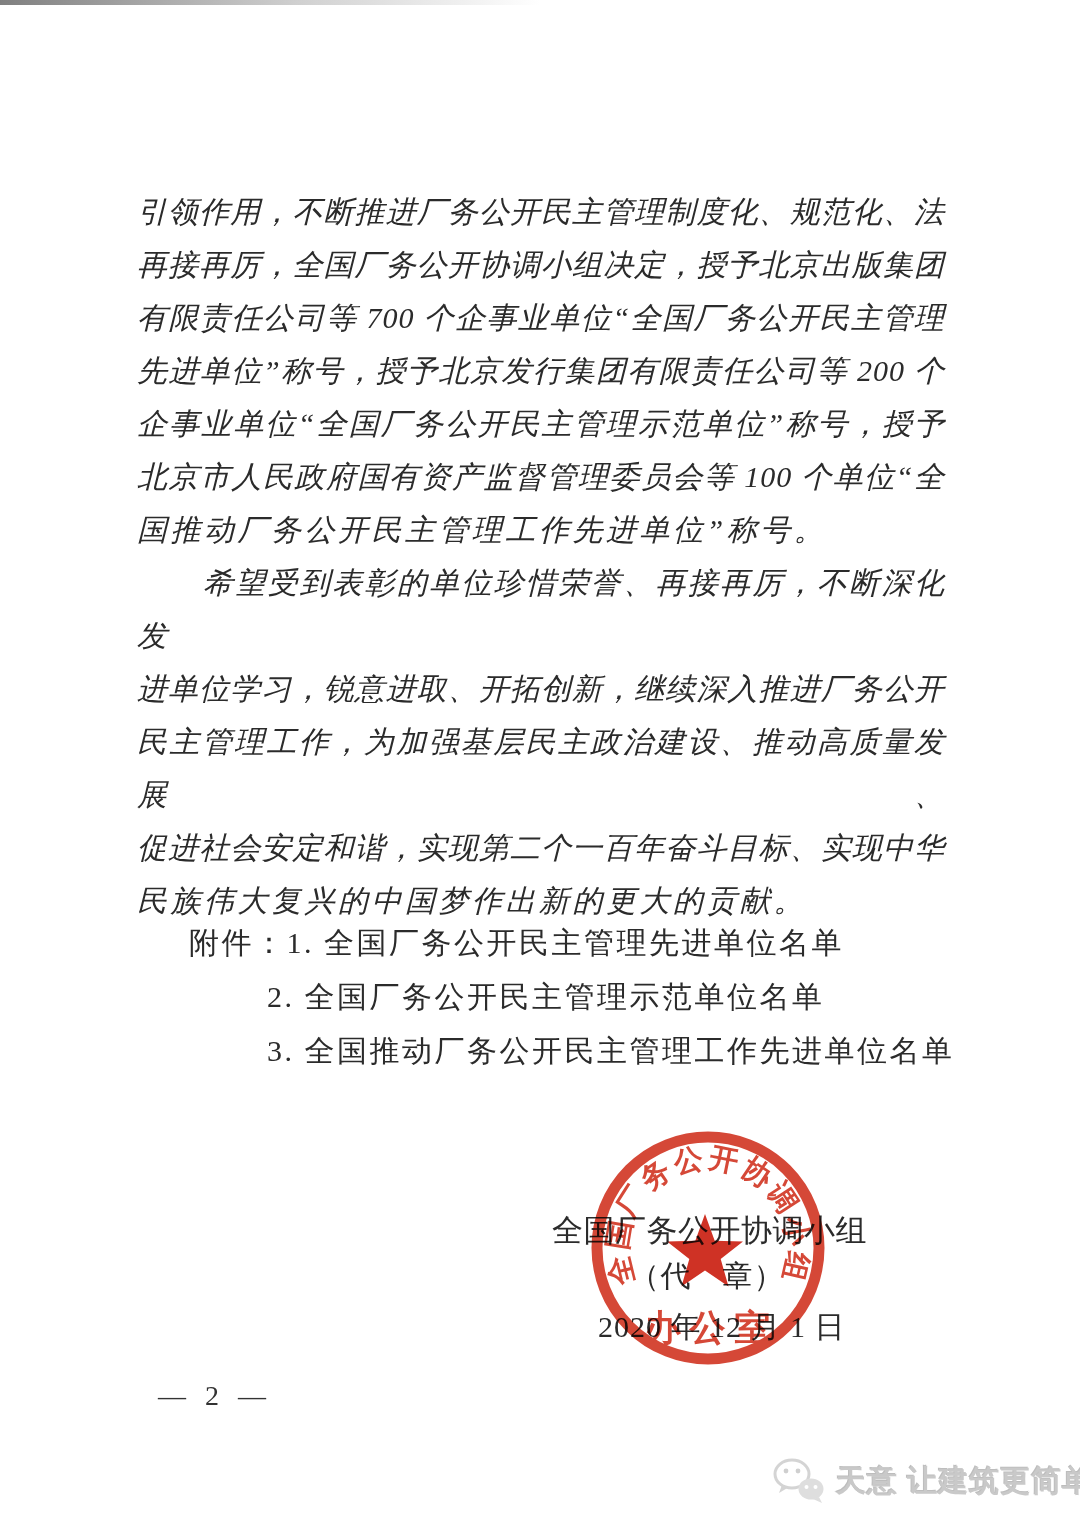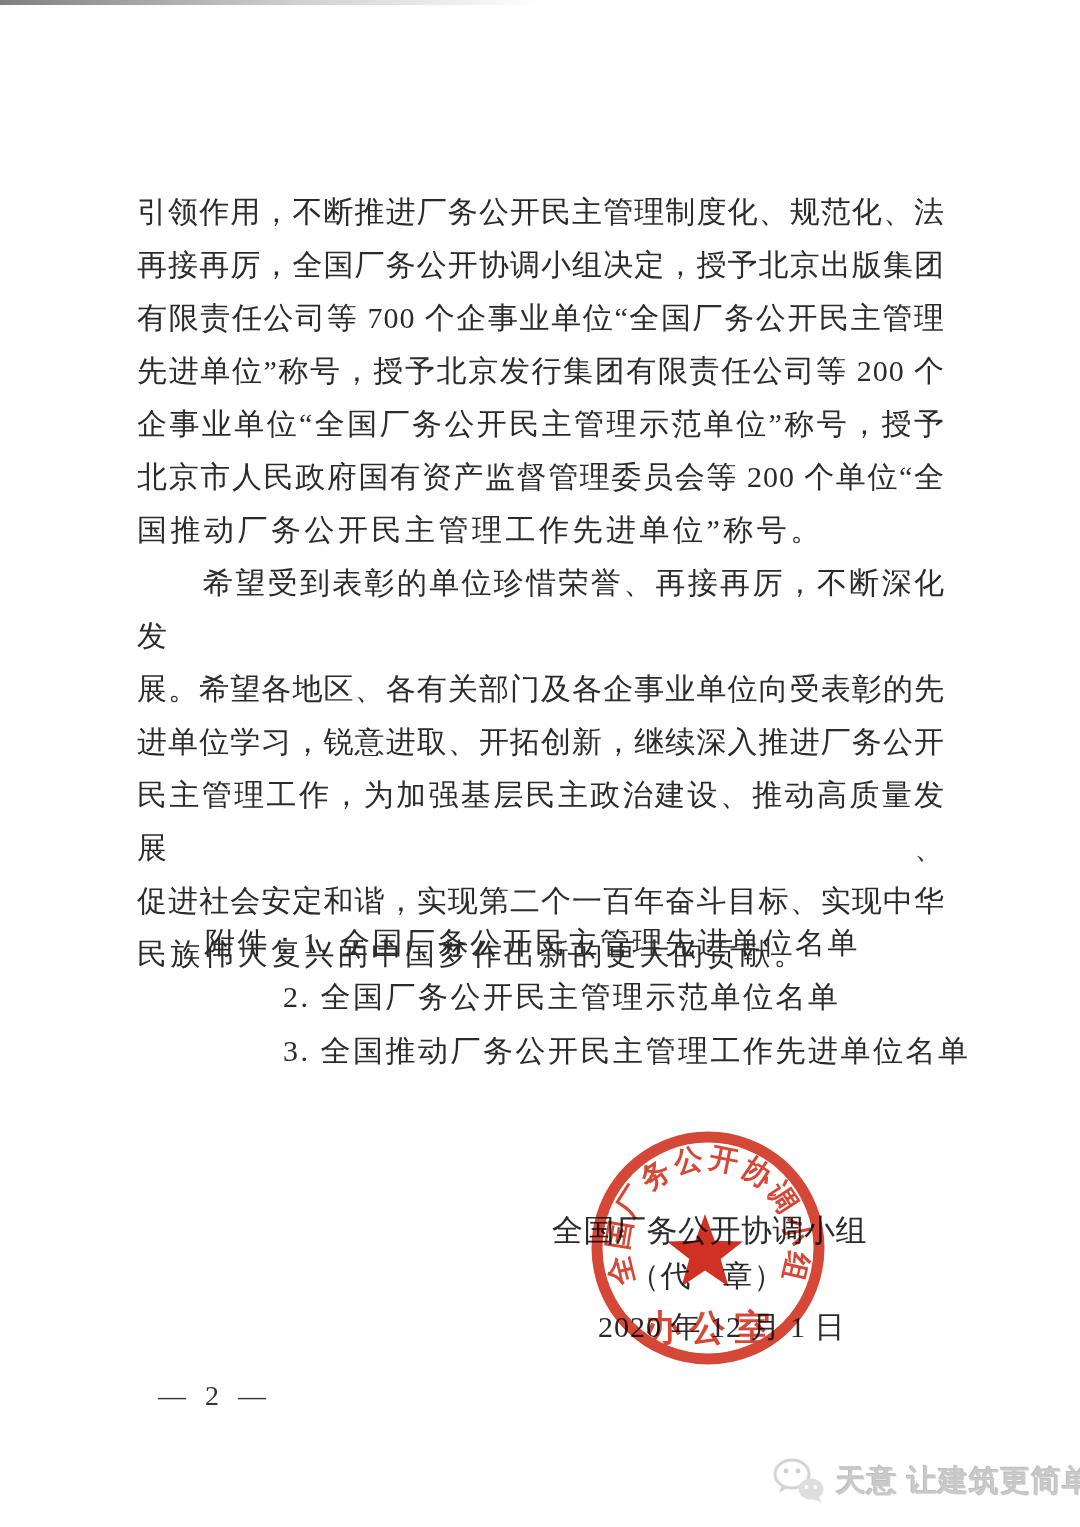--- a/index.html
+++ b/index.html
@@ -18,25 +18,26 @@
   .bodytext{
     position:absolute;left:137px;top:185px;width:808px;
     font-size:30px;line-height:53px;
   }
   .line{
     display:block;
     text-align:justify;
     text-align-last:justify;
     letter-spacing:1px;
     white-space:normal;
+    font-style:italic;
   }
   .line.indent{ text-indent:66px; }
   .line.last{ text-align-last:left; letter-spacing:3.5px; }
   .attachments{
-    position:absolute;left:147px;top:916px;width:860px;
+    position:absolute;left:131px;top:916px;width:860px;
     font-size:30px;line-height:54px;letter-spacing:2.5px;
   }
   .att-row{ display:block; }
   .att-row.first{ padding-left:58px; }
   .att-row.cont{ padding-left:136px; }
   .sig-org{
     position:absolute;left:552px;top:1210px;width:310px;
     font-size:31px;letter-spacing:0.5px;white-space:nowrap;
   }
   .sig-note{
@@ -73,24 +74,23 @@
 <div class="page">
 
   <div class="scan-artifact"></div>
 
   <div class="bodytext">
     <span class="line">引领作用，不断推进厂务公开民主管理制度化、规范化、法</span>
     <span class="line">再接再厉，全国厂务公开协调小组决定，授予北京出版集团</span>
     <span class="line">有限责任公司等 700 个企事业单位“全国厂务公开民主管理</span>
     <span class="line">先进单位”称号，授予北京发行集团有限责任公司等 200 个</span>
     <span class="line">企事业单位“全国厂务公开民主管理示范单位”称号，授予</span>
-    <span class="line">北京市人民政府国有资产监督管理委员会等 200 个单位“全</span>
+    <span class="line">北京市人民政府国有资产监督管理委员会等 100 个单位“全</span>
     <span class="line last">国推动厂务公开民主管理工作先进单位”称号。</span>
     <span class="line indent">希望受到表彰的单位珍惜荣誉、再接再厉，不断深化发</span>
-    <span class="line">展。希望各地区、各有关部门及各企事业单位向受表彰的先</span>
     <span class="line">进单位学习，锐意进取、开拓创新，继续深入推进厂务公开</span>
     <span class="line">民主管理工作，为加强基层民主政治建设、推动高质量发展、</span>
     <span class="line">促进社会安定和谐，实现第二个一百年奋斗目标、实现中华</span>
     <span class="line last">民族伟大复兴的中国梦作出新的更大的贡献。</span>
   </div>
 
   <div class="attachments">
     <span class="att-row first"><span>附件：</span><span>1. 全国厂务公开民主管理先进单位名单</span></span>
     <span class="att-row cont">2. 全国厂务公开民主管理示范单位名单</span>
     <span class="att-row cont">3. 全国推动厂务公开民主管理工作先进单位名单</span>

